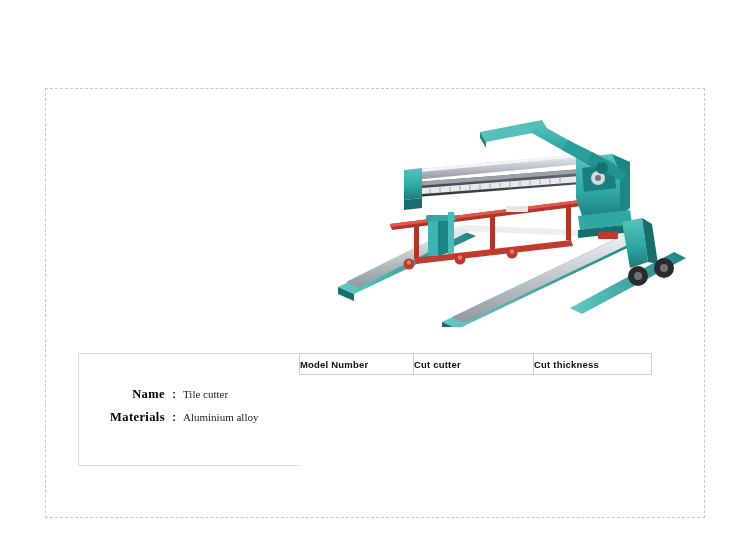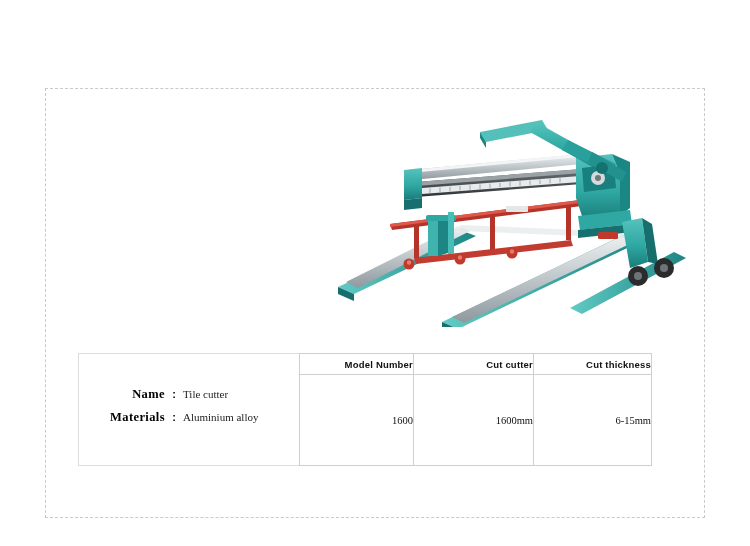--- a/index.html
+++ b/index.html
@@ -91,21 +91,21 @@
   }
 
   table.spec {
     border-collapse: collapse;
     table-layout: fixed;
     width: 352px;
     background: #fff;
   }
   table.spec th, table.spec td {
     border: 1px solid #cfcfcf;
-    text-align: right;
+    text-align: left;
     font-size: 10.5px;
     color: #111;
     height: 18px;
     padding: 0;
     font-family: "Liberation Serif", serif;
   }
   table.spec th {
     font-weight: bold;
     font-size: 9.5px;
     letter-spacing: 0.2px;
@@ -278,22 +278,17 @@
           <col class="c3">
         </colgroup>
       <thead>
         <tr>
           <th>Model Number</th>
           <th>Cut cutter</th>
           <th>Cut thickness</th>
         </tr>
       </thead>
       <tbody>
-        <tr>
-          <td>1600</td>
-          <td>1600mm</td>
-          <td>6-15mm</td>
-        </tr>
       </tbody>
     </table>
   </div>
 
 </div>
 
 </body></html>

